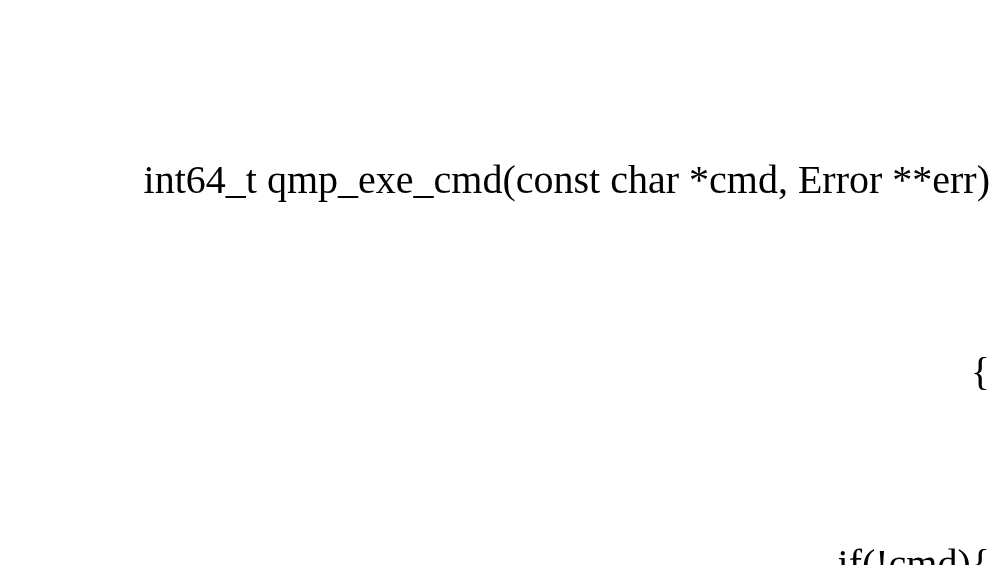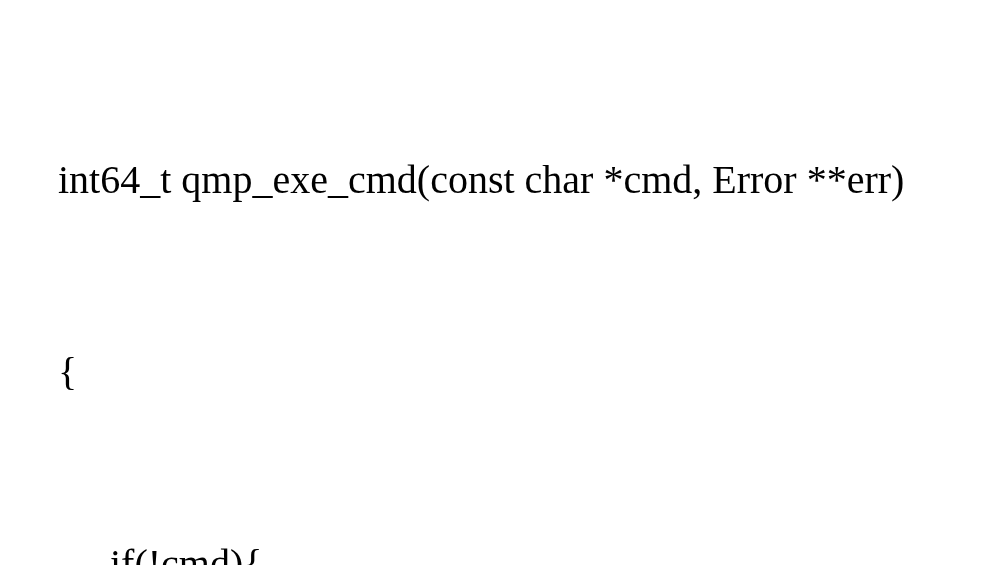--- a/index.html
+++ b/index.html
@@ -18,20 +18,21 @@
       line-height: 1.6;
       overflow: hidden;
     }
     .code-block {
       white-space: pre;
       font-family: "Times New Roman", Times, serif;
     }
     .line {
       display: block;
       min-height: 64px;
+      text-align: right;
     }
     .indent-1 {
       padding-left: 48px;
     }
     .indent-2 {
       padding-left: 100px;
     }
   </style>
 </head>
 <body>

